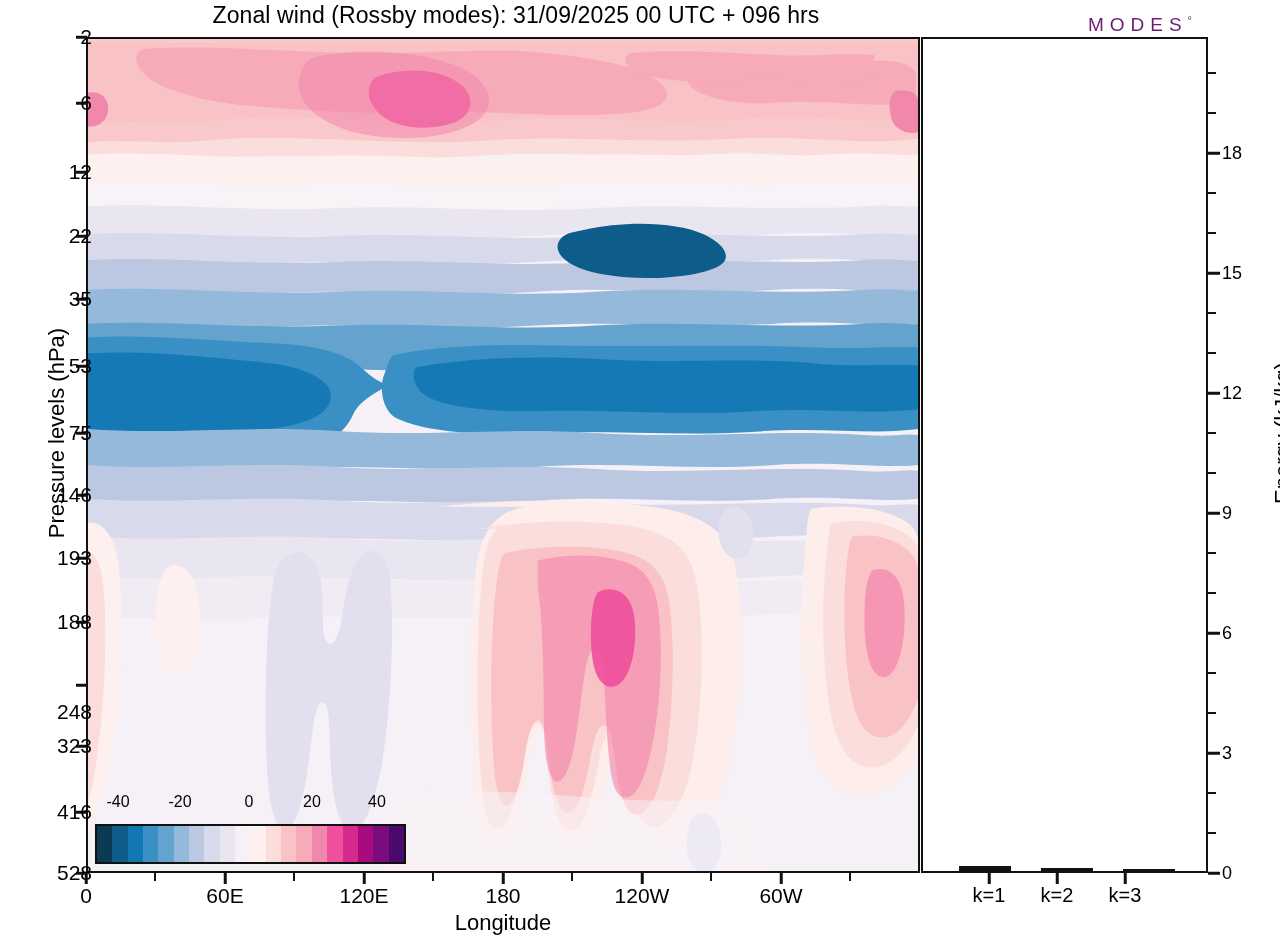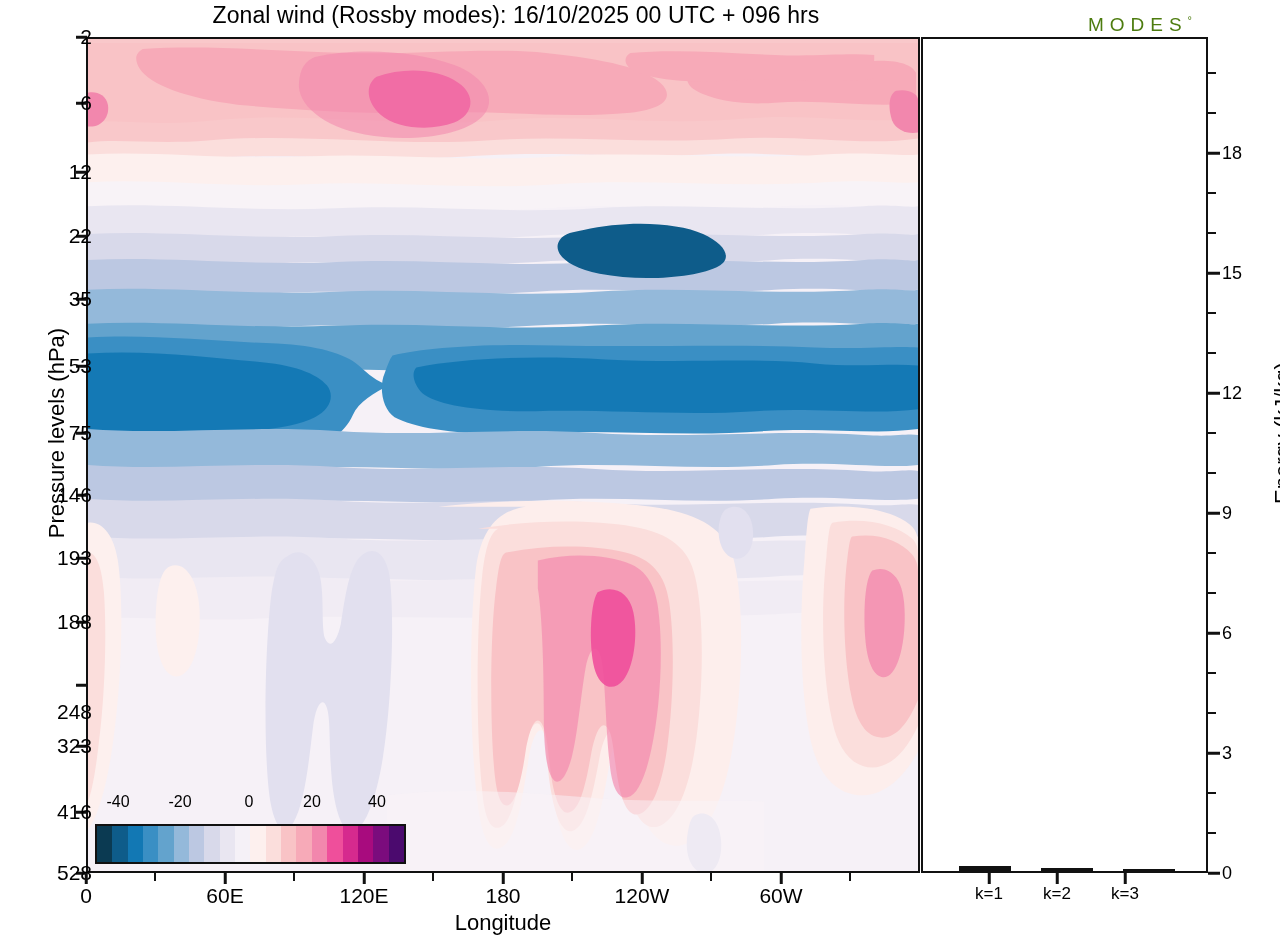--- a/index.html
+++ b/index.html
@@ -2,21 +2,21 @@
 <html><head>
 <meta charset="utf-8">
 <style>
   html,body{margin:0;padding:0;background:#ffffff;}
   body{width:1280px;height:942px;position:relative;overflow:hidden;
        font-family:"Liberation Sans",sans-serif;color:#000;}
   .abs{position:absolute;}
 
   #title{left:86px;top:2px;width:860px;text-align:center;font-size:23px;
          letter-spacing:.1px;white-space:nowrap;}
-  #modes-logo{right:88px;top:14px;font-size:19px;letter-spacing:6px;color:#4d7c0f;
+  #modes-logo{right:88px;top:14px;font-size:19px;letter-spacing:6px;color:#701a75;
               white-space:nowrap;}
   #modes-logo .deg{font-size:11px;vertical-align:super;letter-spacing:0;}
 
   
   #contour-panel{left:86px;top:37px;width:834px;height:836px;
                  border:2.5px solid #111;box-sizing:border-box;overflow:hidden;
                  background:#f6f1f7;}
   #contour-svg{position:absolute;left:0;top:0;width:100%;height:100%;display:block;}
 
   
@@ -51,29 +51,29 @@
 
   
   #colorbar-wrap{left:95px;top:824px;width:311px;height:40px;}
   #colorbar{position:absolute;left:0;top:0;width:311px;height:40px;
             border:2px solid #111;box-sizing:border-box;display:flex;}
   #colorbar div{flex:1 1 0;height:100%;}
   .cbtick{position:absolute;font-size:16px;transform:translateX(-50%);
           top:793px;white-space:nowrap;}
 
   
-  .klabel{position:absolute;top:884px;font-size:17px;transform:translateX(-50%);
+  .klabel{position:absolute;top:884px;font-size:20px;transform:translateX(-50%);
           white-space:nowrap;}
   .ktick-mark{position:absolute;top:873px;width:2.5px;height:11px;background:#111;
               transform:translateX(-50%);}
 </style>
 </head>
 <body>
 
-<div class="abs" id="title">Zonal wind (Rossby modes):  16/10/2025  00 UTC  + 096 hrs</div>
+<div class="abs" id="title">Zonal wind (Rossby modes):  31/09/2025  00 UTC  + 096 hrs</div>
 
 <div class="abs" id="modes-logo">
   <span>MODES</span><span class="deg">°</span>
 </div>
 
 <div class="abs" id="contour-panel">
   <svg id="contour-svg" viewBox="0 0 834 836" preserveAspectRatio="none">
     <defs>
       <clipPath id="pclip">
           <rect x="0" y="0" width="834" height="836"></rect>

